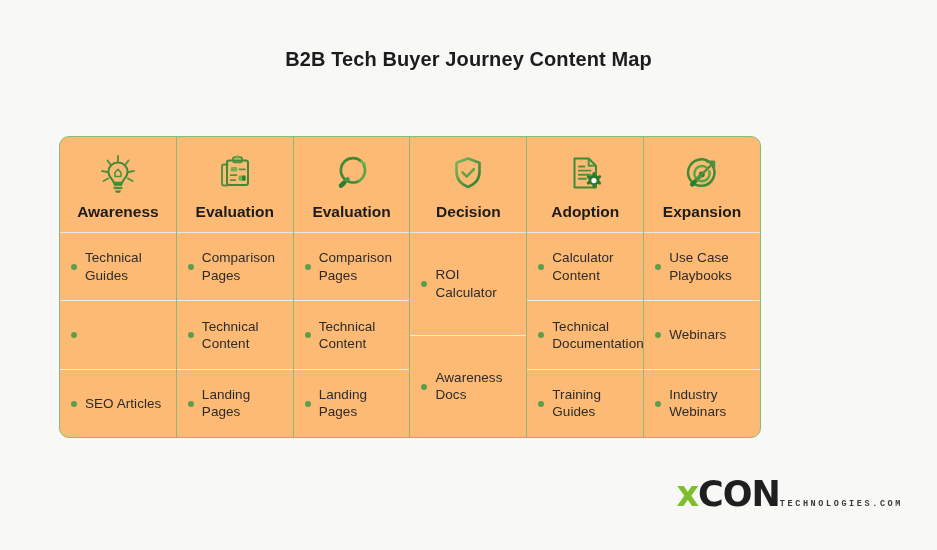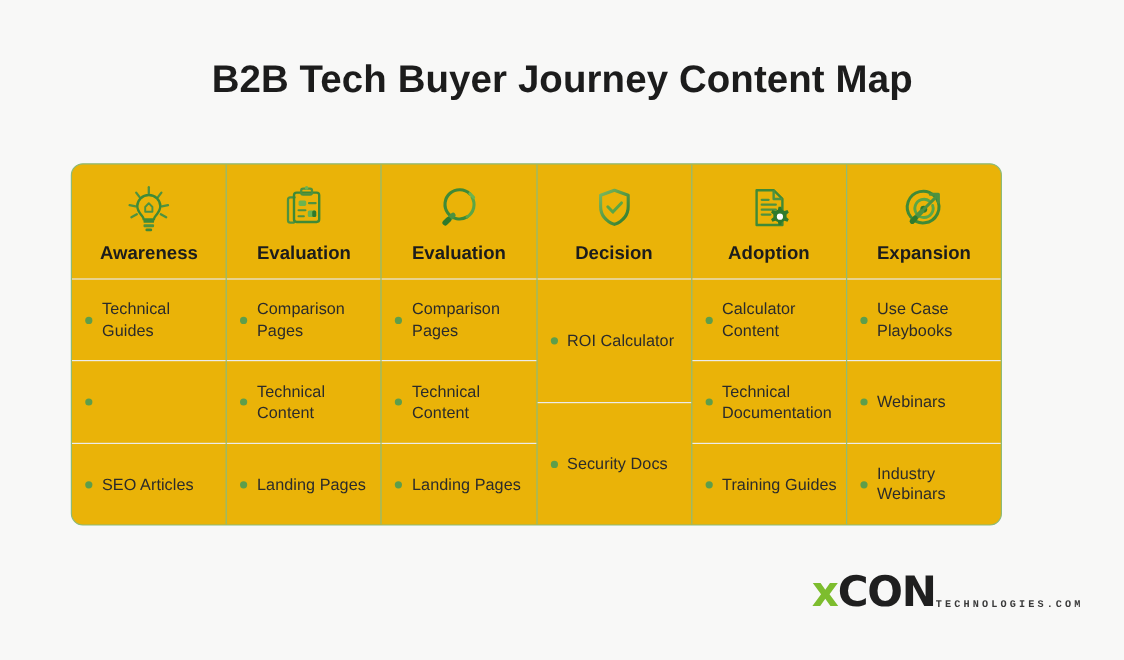--- a/index.html
+++ b/index.html
@@ -22,36 +22,36 @@
     box-sizing: border-box;
   }
 
   
   .title {
     position: absolute;
     top: 48px;
     left: 0;
     width: 937px;
     text-align: center;
-    font-size: 32px;
+    font-size: 20px;
     font-weight: 700;
     color: #1c1c1c;
     letter-spacing: 0.1px;
   }
 
   
   .map-table {
     position: absolute;
     left: 59px;
     top: 136px;
-    width: 776px;
+    width: 702px;
     height: 302px;
     border: 1.5px solid #8cbb79;
     border-radius: 10px;
-    background: #eab308;
+    background: #fdba74;
     box-sizing: border-box;
     display: flex;
     overflow: hidden;
   }
 
   .col {
     flex: 1 1 0;
     display: flex;
     flex-direction: column;
     border-right: 1.5px solid #8cbb79;
@@ -273,21 +273,21 @@
         </div>
         <div class="stage-label">Decision</div>
       </div>
       <div class="items">
         <div class="item">
           <span class="bullet"></span>
           <span class="item-text">ROI Calculator</span>
         </div>
         <div class="item">
           <span class="bullet"></span>
-          <span class="item-text">Security Docs</span>
+          <span class="item-text">Awareness Docs</span>
         </div>
       </div>
     </div>
 
     <div class="col">
       <div class="stage-head">
         <div class="stage-icon">
           <svg width="44" height="44" viewBox="0 0 44 44" fill="none">
             <path d="M11.5 6.5h14.2l7.3 7.3v21.7H11.5z" stroke="#3f8a37" stroke-width="2" fill="none" stroke-linejoin="round"></path>
             <path d="M25.7 6.5v7.3h7.3" stroke="#4e9240" stroke-width="2" fill="none" stroke-linejoin="round"></path>

